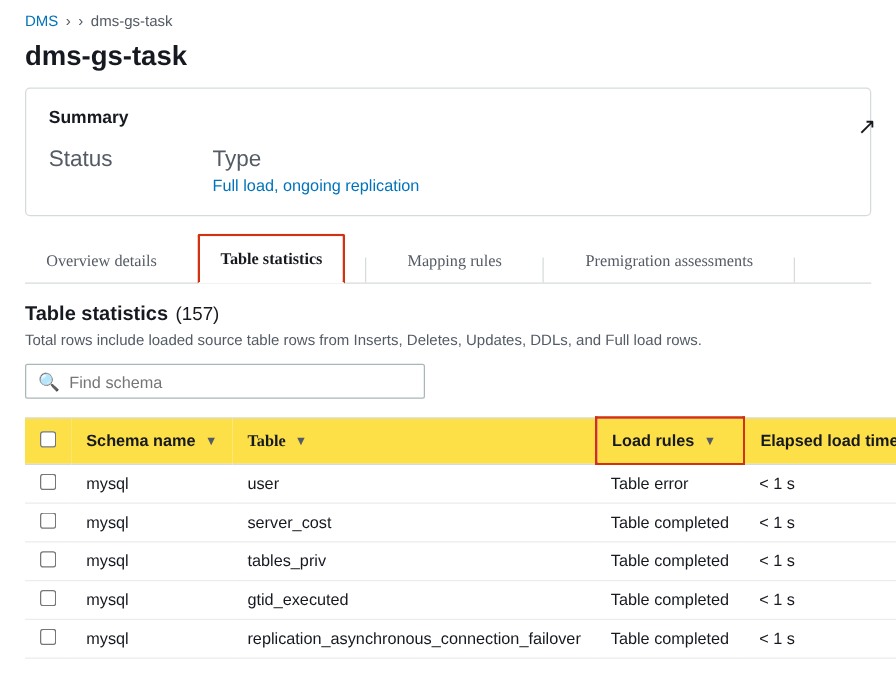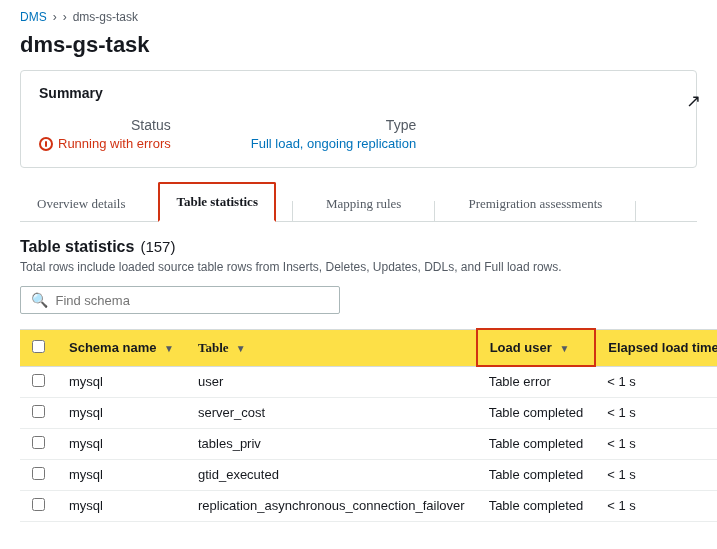--- a/index.html
+++ b/index.html
@@ -45,25 +45,24 @@
       font-weight: 700;
       margin-bottom: 16px;
       color: #16191f;
     }
     .summary-row {
       display: flex;
       gap: 80px;
       align-items: flex-start;
     }
     .summary-field label {
-      font-size: 14px;
+      font-size: 18px;
       color: #545b64;
       display: block;
       margin-bottom: 3px;
-      text-align: right;
     }
     .status-error {
       color: #d13212;
       display: flex;
       align-items: center;
       gap: 5px;
       font-size: 13px;
     }
     .status-circle {
       width: 14px;
@@ -217,24 +216,20 @@
   <span>dms-gs-task</span>
 </div>
 
 <h1 class="page-title">dms-gs-task</h1>
 
 <div class="summary-card">
   <div class="summary-title">Summary</div>
   <div class="summary-row">
     <div class="summary-field">
       <label>Status</label>
-      <div class="status-error">
-        <span class="status-circle"></span>
-        <span>Running with errors</span>
-      </div>
     </div>
     <div class="summary-field">
       <label>Type</label>
       <div class="type-value">Full load, ongoing replication</div>
     </div>
   </div>
 </div>
 
 <div class="tabs-bar">
   <div class="tab">Overview details</div>
@@ -267,21 +262,21 @@
         </th>
         <th class="col-schema">
           <span>Schema name</span>
           <span class="sort-icon">▼</span>
         </th>
         <th class="col-table">
           <span>Table</span>
           <span class="sort-icon">▼</span>
         </th>
         <th class="col-loadstate load-state-col">
-          <span>Load user</span>
+          <span>Load rules</span>
           <span class="sort-icon">▼</span>
         </th>
         <th class="col-elapsed">
           <span>Elapsed load time</span>
         </th>
       </tr>
     </thead>
     <tbody id="table-body">
     <tr>
       <td class="checkbox-col">

